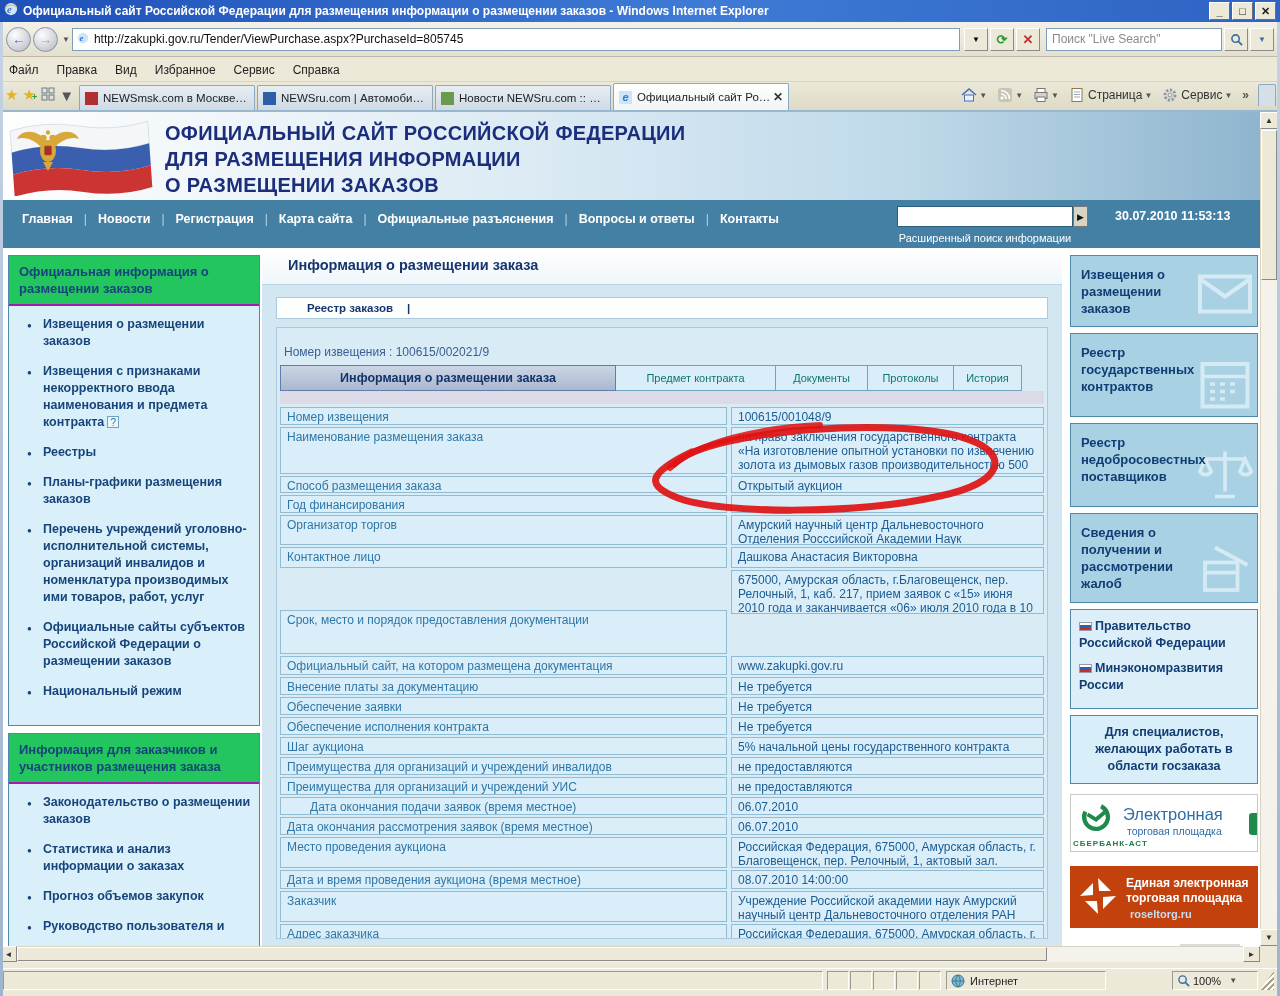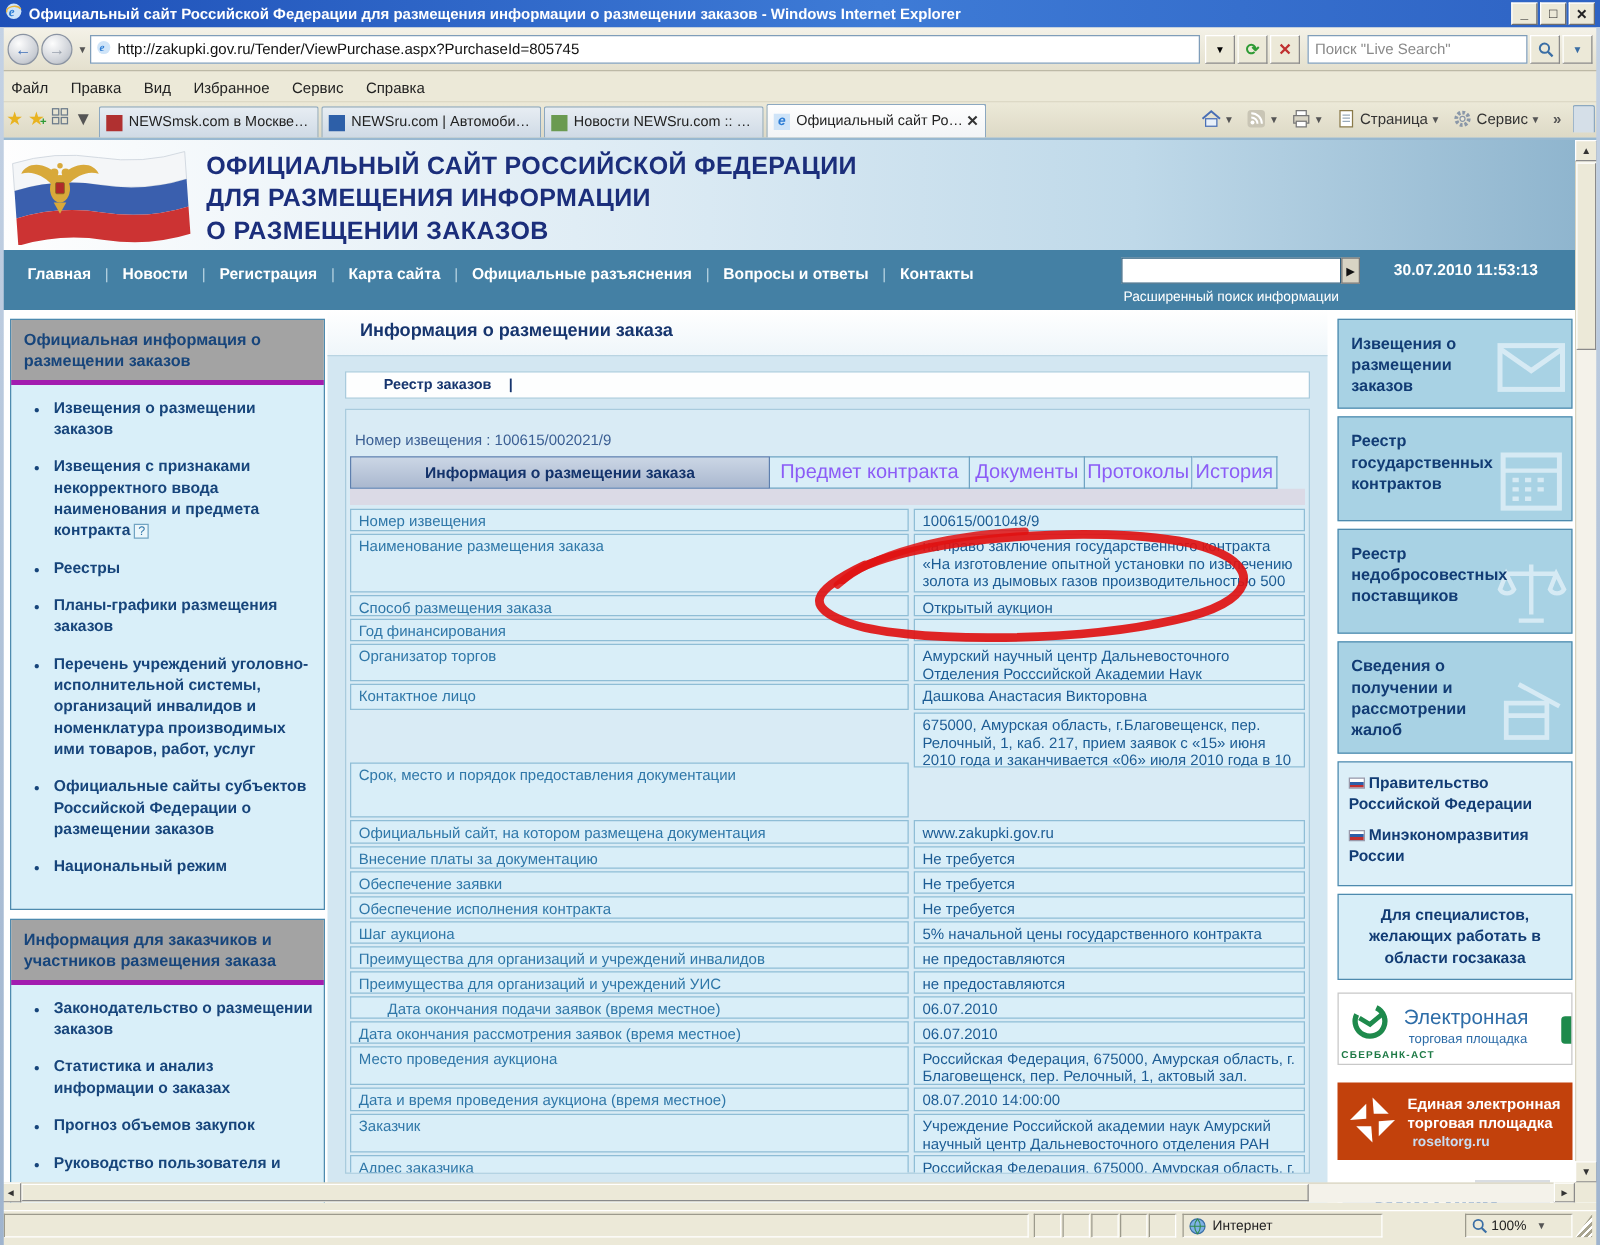--- a/index.html
+++ b/index.html
@@ -74,22 +74,22 @@
     background:#D8D4C4; border:1px solid #777; font-size:9px; display:flex;
     align-items:center; justify-content:center; color:#111; }
   #nav-adv { position:absolute; left:880px; top:32px; width:210px; text-align:center;
     color:#fff; font-size:11px; }
   #nav-date { position:absolute; left:1115px; top:9px; color:#fff; font-size:12.5px;
     font-weight:bold; white-space:nowrap; }
 
   
   #sidebar-left { position:absolute; left:8px; top:143px; width:252px; }
   .sbox { border:1px solid #4E8AAE; background:#D9EFF9; margin-bottom:7px; }
-  .sbox .shead { background:#a3a3a3; color:#17457B; font-weight:bold; font-size:13px;
-    padding:7px 10px; line-height:17px; border-bottom:4px solid #a21caf; }
+  .sbox .shead { background:#22c55e; color:#17457B; font-weight:bold; font-size:13px;
+    padding:7px 10px; line-height:17px; border-bottom:2px solid #a21caf; }
   .sbox ul { list-style:none; padding:10px 8px 12px 18px; }
   .sbox li { position:relative; color:#17457B; font-weight:bold; font-size:12.5px;
     line-height:17px; padding-left:16px; margin-bottom:13px; }
   .sbox li::before { content:"●"; position:absolute; left:0; top:1px; font-size:8px;
     color:#17457B; }
   .help-box { display:inline-block; width:12px; height:12px; border:1px solid #6FA3C2;
     background:#EAF6FB; color:#2E74A8; font-size:10px; line-height:11px; text-align:center;
     font-weight:normal; margin-left:3px; }
 
   
@@ -100,21 +100,21 @@
     background:#D3E7F2; border-top:1px solid #B9D4E2; }
   #breadcrumb-bar { margin:12px 14px 8px; height:22px; background:#FDFEFE;
     border:1px solid #A9CBDD; display:flex; align-items:center; padding-left:30px;
     font-size:11.5px; font-weight:bold; color:#16356E; }
   #breadcrumb-bar .sep { margin-left:14px; color:#16356E; }
   #main-box { margin:0 14px; border:1px solid #A9CBDD; background:#D9EBF5;
     height:612px; padding:0 3px; overflow:hidden; }
   #notice-line { padding:17px 0 6px 4px; font-size:12px; color:#3A5E93; }
   #site-tabs { display:flex; align-items:flex-end; }
   .stab { height:26px; display:flex; align-items:center; justify-content:center;
-    font-size:16px; color:#8b5cf6; background:#D9EEF8; border:1px solid #6FA3C2;
+    font-size:11px; color:#0f766e; background:#D9EEF8; border:1px solid #6FA3C2;
     border-left-width:0; }
   .stab:first-child { border-left-width:1px;
     background:linear-gradient(#CBD6E5,#AAB8CF); font-weight:bold; color:#14336B;
     border-color:#5E7FAE; font-size:12.5px; }
   #tab-strip { height:13px; background:#DBDAE6; margin-bottom:3px; }
   .trow { display:flex; margin-bottom:2px; }
   .trow .lbl { width:447px; background:#D9EEF8; border:1px solid #8FBDD6;
     padding:2px 6px; font-size:12px; color:#2F77A8; line-height:14px; overflow:hidden; }
   .trow .val { flex:1; margin-left:4px; background:#D9EEF8; border:1px solid #8FBDD6;
     padding:2px 6px; font-size:12px; color:#1C5C94; line-height:14px; overflow:hidden; }

